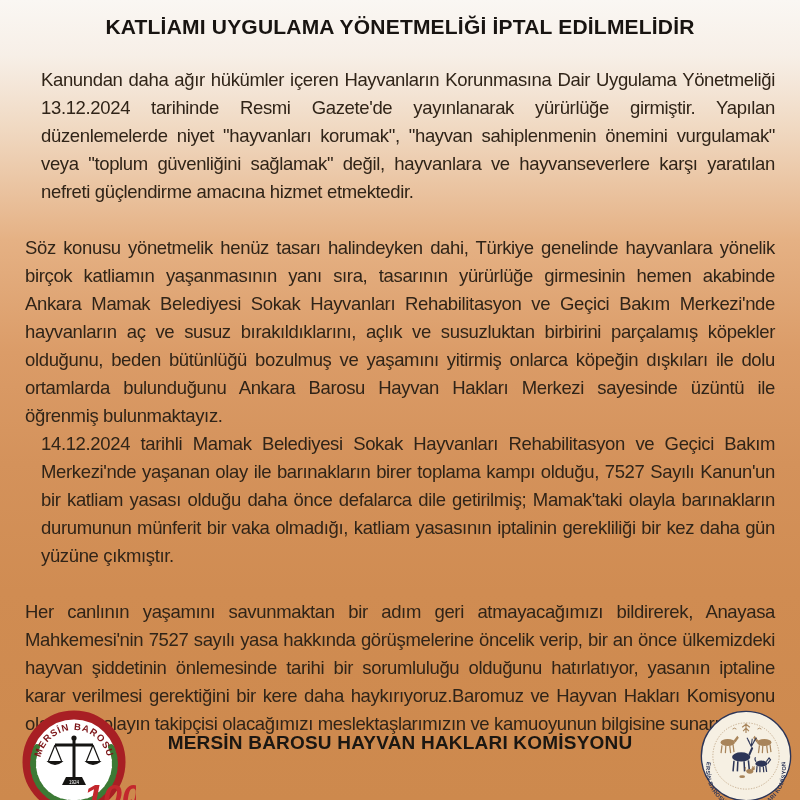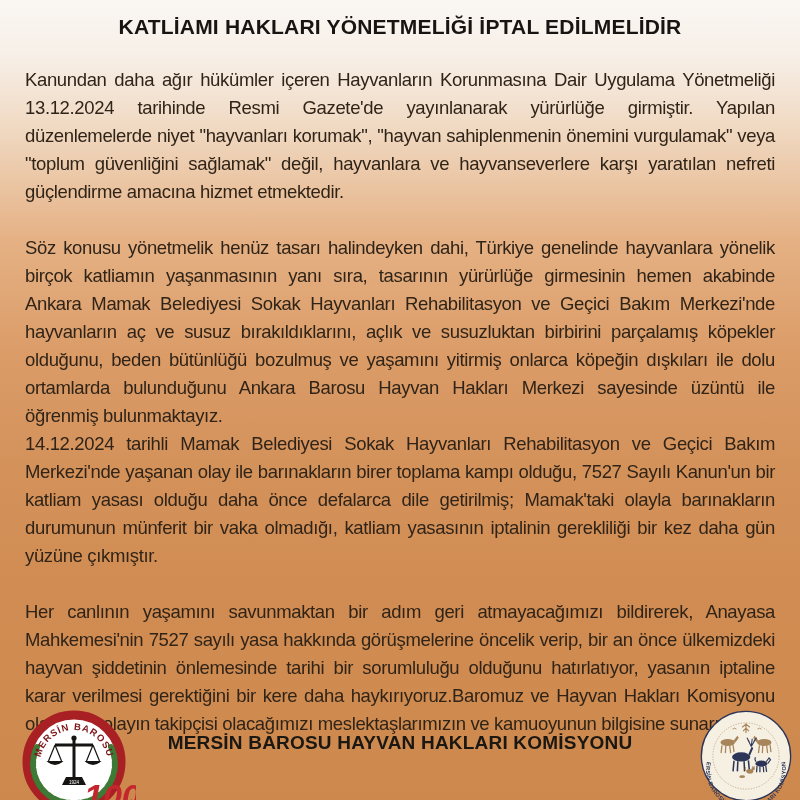--- a/index.html
+++ b/index.html
@@ -13,35 +13,35 @@
   .title{
     margin:0;padding:15px 30px 0;text-align:center;
     font-size:21px;font-weight:700;letter-spacing:.2px;color:#181411;
   }
   .content{
     padding:27px 25px 0;color:#302418;
     font-size:18.5px;line-height:28px;text-align:justify;
     letter-spacing:-.35px;
   }
   .content p{margin:0;}
-  .content p.gap-after{margin-bottom:28px;}
+  .content p.gap-after{margin-bottom:28px;margin-left:16px;}
   .footer-org{
     position:absolute;left:0;right:0;bottom:46px;text-align:center;
     font-size:19px;font-weight:700;letter-spacing:.2px;color:#1b1712;
   }
   .logo-left{position:absolute;left:22px;top:708px;width:114px;height:108px;}
   .logo-right{position:absolute;right:6px;top:708px;width:96px;height:96px;}
   svg{display:block;}
 </style>
 </head>
 <body>
 
 <div class="page">
 
-  <h1 class="title">KATLİAMI HAKLARI YÖNETMELİĞİ İPTAL EDİLMELİDİR</h1>
+  <h1 class="title">KATLİAMI UYGULAMA YÖNETMELİĞİ İPTAL EDİLMELİDİR</h1>
 
   <div class="content">
     <p class="gap-after">Kanundan daha ağır hükümler içeren Hayvanların Korunmasına Dair Uygulama Yönetmeliği 13.12.2024 tarihinde Resmi Gazete'de yayınlanarak yürürlüğe girmiştir. Yapılan düzenlemelerde niyet "hayvanları korumak", "hayvan sahiplenmenin önemini vurgulamak" veya "toplum güvenliğini sağlamak" değil, hayvanlara ve hayvanseverlere karşı yaratılan nefreti güçlendirme amacına hizmet etmektedir.</p>
     <p>Söz konusu yönetmelik henüz tasarı halindeyken dahi, Türkiye genelinde hayvanlara yönelik birçok katliamın yaşanmasının yanı sıra, tasarının yürürlüğe girmesinin hemen akabinde Ankara Mamak Belediyesi Sokak Hayvanları Rehabilitasyon ve Geçici Bakım Merkezi'nde hayvanların aç ve susuz bırakıldıklarını, açlık ve susuzluktan birbirini parçalamış köpekler olduğunu, beden bütünlüğü bozulmuş ve yaşamını yitirmiş onlarca köpeğin dışkıları ile dolu ortamlarda bulunduğunu Ankara Barosu Hayvan Hakları Merkezi sayesinde üzüntü ile öğrenmiş bulunmaktayız.</p>
     <p class="gap-after">14.12.2024 tarihli Mamak Belediyesi Sokak Hayvanları Rehabilitasyon ve Geçici Bakım Merkezi'nde yaşanan olay ile  barınakların birer toplama kampı olduğu, 7527 Sayılı Kanun'un bir katliam yasası olduğu daha önce defalarca dile getirilmiş; Mamak'taki olayla barınakların durumunun münferit bir vaka olmadığı, katliam yasasının iptalinin gerekliliği bir kez daha gün yüzüne çıkmıştır.</p>
     <p>Her canlının yaşamını savunmaktan bir adım geri atmayacağımızı bildirerek, Anayasa Mahkemesi'nin 7527 sayılı yasa hakkında görüşmelerine öncelik verip, bir an önce ülkemizdeki hayvan şiddetinin önlemesinde tarihi bir sorumluluğu olduğunu hatırlatıyor, yasanın iptaline karar verilmesi gerektiğini bir kere daha haykırıyoruz.Baromuz ve Hayvan Hakları Komisyonu olarak bu olayın takipçisi olacağımızı meslektaşlarımızın ve kamuoyunun bilgisine sunarız.</p>
   </div>
 
   <div class="logo-left">
     <svg viewBox="0 0 114 108" width="114" height="108">

